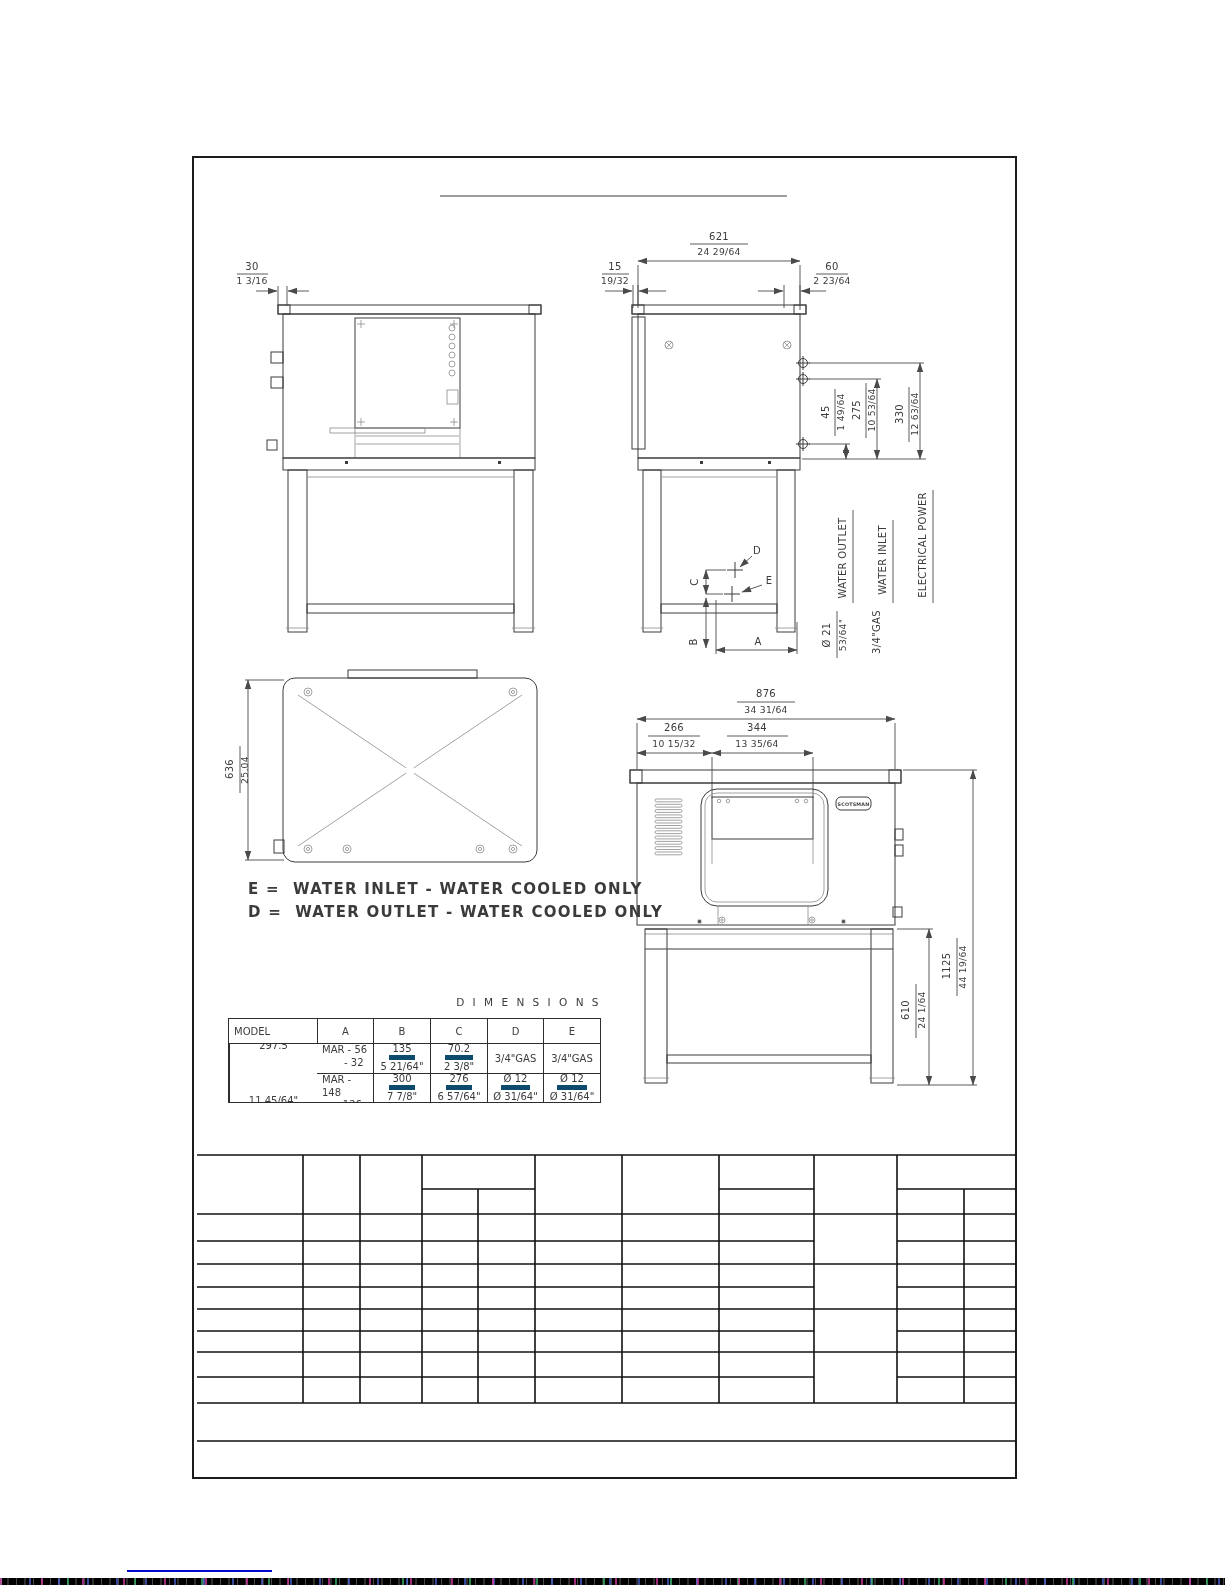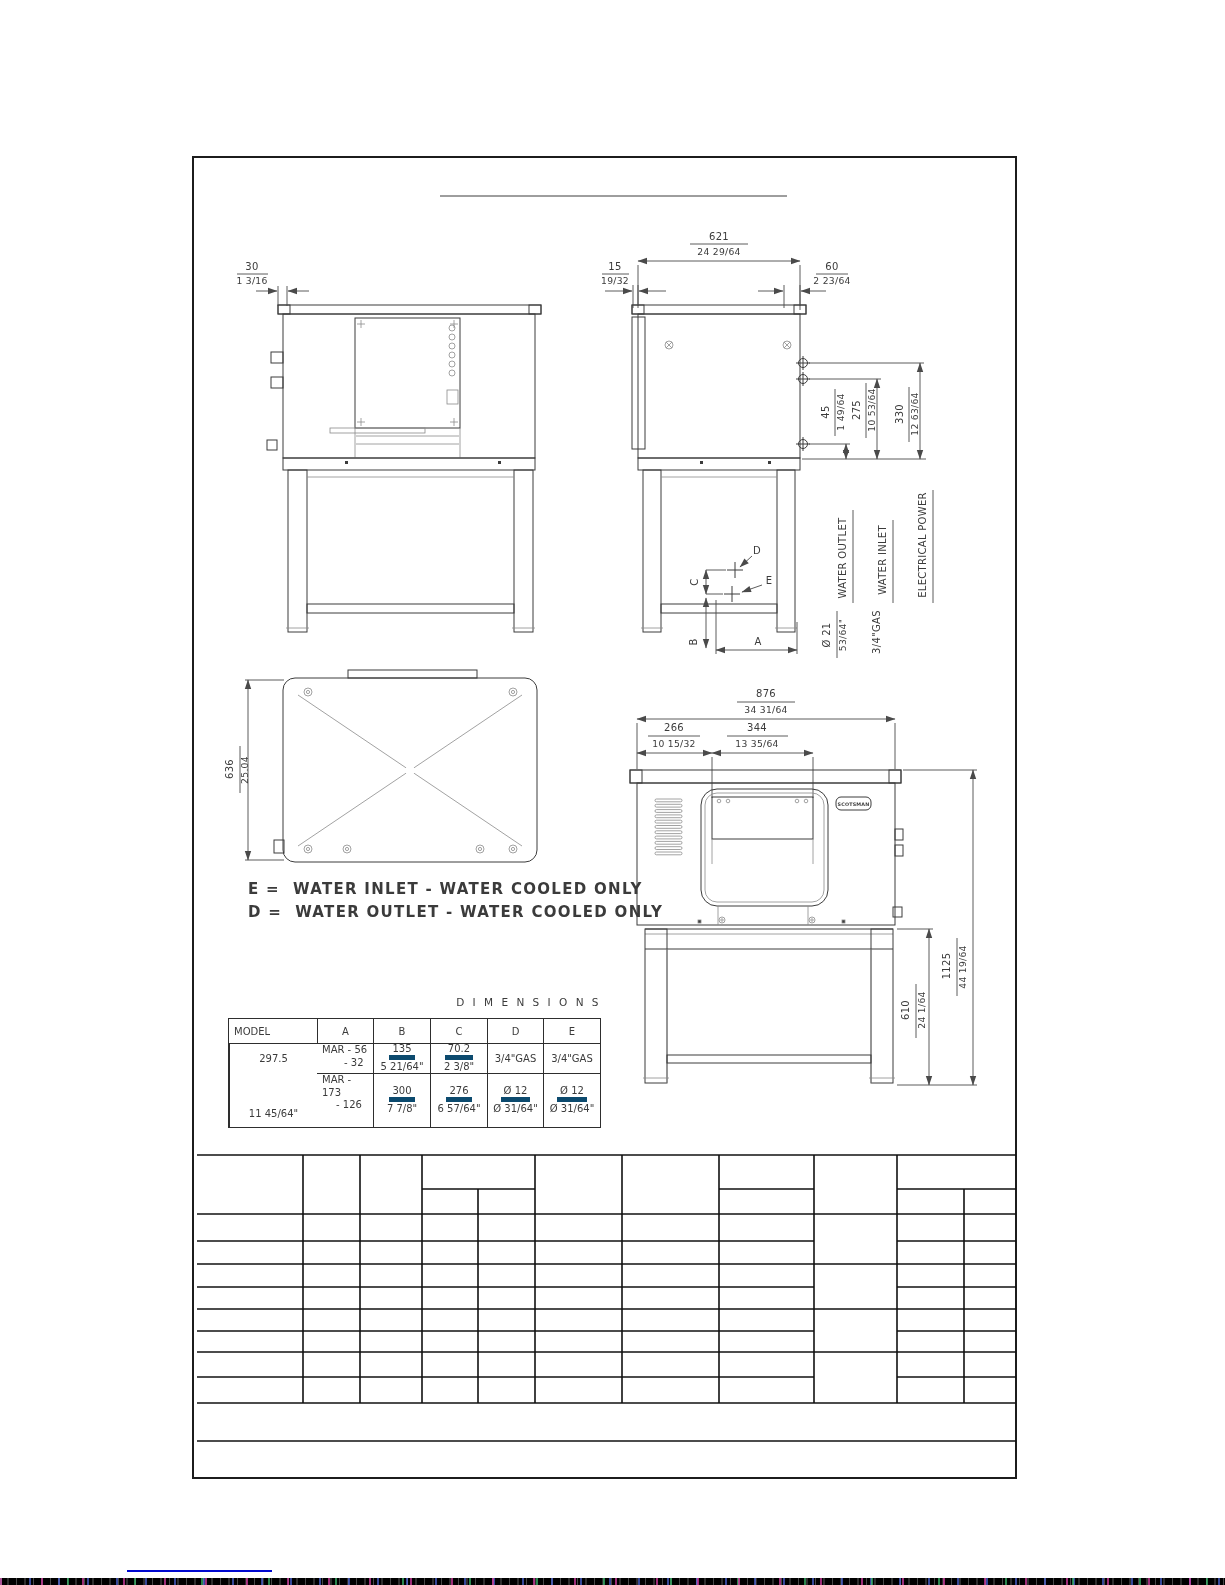--- a/index.html
+++ b/index.html
@@ -10,21 +10,21 @@
   svg text.sm{font-size:9.2px;}
   svg text.logo{font-size:4.8px;font-weight:bold;letter-spacing:.2px;}
   .ln{stroke:#3c3c3c;stroke-width:1;fill:none;}
   .tn{stroke:#8a8a8a;stroke-width:.8;fill:none;}
   .dm{stroke:#4a4a4a;stroke-width:.9;fill:none;}
   .bd{stroke:#1c1c1c;stroke-width:2;fill:none;}
   .tb{stroke:#111;stroke-width:1.6;fill:none;}
   .note{position:absolute;font-size:15px;letter-spacing:1.3px;color:#3b3b3b;white-space:pre;font-weight:bold;}
   .tbl-title{position:absolute;left:228px;top:996px;width:373px;text-align:right;
              font-size:10.5px;letter-spacing:2.5px;color:#3b3b3b;}
-  .dims-table{position:absolute;left:228px;top:1018px;width:373px;height:110px;
+  .dims-table{position:absolute;left:228px;top:1018px;width:373px;height:85px;
               border:1.4px solid #2e2e2e;display:grid;box-sizing:border-box;
               grid-template-columns:88px 56px 57px 57px 56px 1fr;
               grid-template-rows:24px 30px 1fr;font-size:10px;color:#3b3b3b;}
   .dims-table>div{border-left:1px solid #2e2e2e;border-top:1px solid #2e2e2e;
                   display:flex;align-items:center;justify-content:center;
                   box-sizing:border-box;overflow:hidden;}
   .dims-table>div.c0{border-left:none;}
   .dims-table>div.r0{border-top:none;}
   .cell-left{justify-content:flex-start!important;padding-left:5px;}
   .model-cell{flex-direction:column;align-items:flex-start!important;justify-content:center;line-height:1.25;}
@@ -421,21 +421,21 @@
         </span>
       </div>
   <div>
         <span>3/4"GAS</span>
       </div>
   <div>
         <span>3/4"GAS</span>
       </div>
 
   <div class="c0 cell-left model-cell">
-    <span>MAR - 173</span>
+    <span>MAR - 148</span>
     <span class="ind2">- 126</span>
   </div>
   <div>
         <span class="frac">
           <span class="num">300</span>
           <span class="den">7 7/8"</span>
         </span>
       </div>
   <div>
         <span class="frac">

